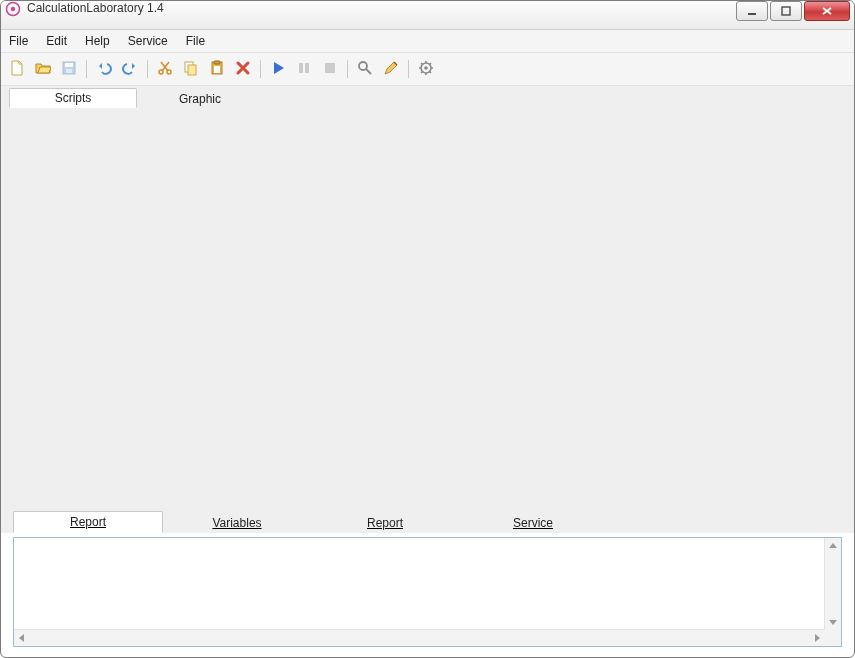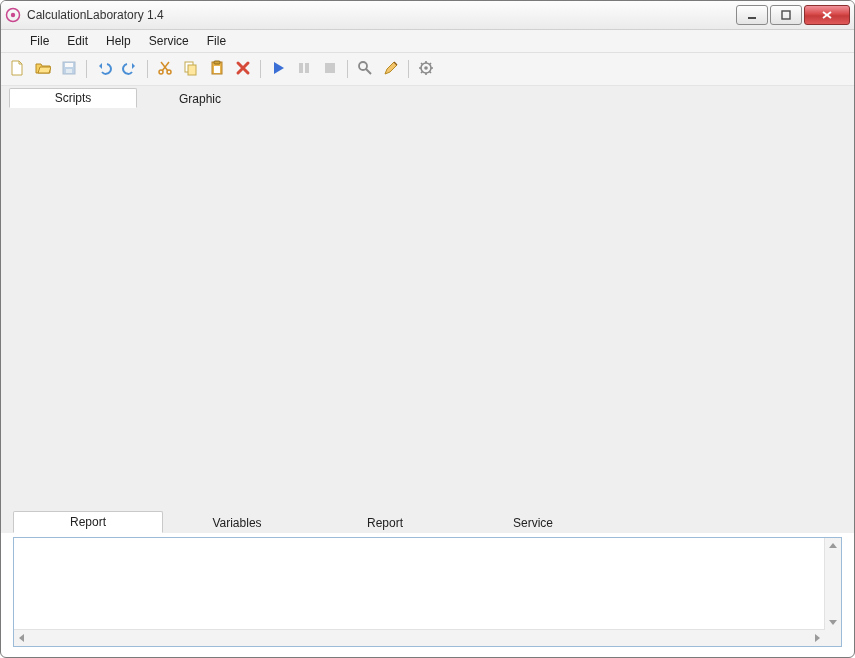--- a/index.html
+++ b/index.html
@@ -23,21 +23,20 @@
     background: linear-gradient(#f2f2f2, #e9e9e9 28px, #fff 28px);
     display: flex;
     flex-direction: column;
     overflow: hidden;
   }
 
   
   .titlebar {
     height: 28px;
     display: flex;
-    align-items: center;
     background: linear-gradient(#fdfdfd, #ebebeb);
     border-bottom: 1px solid #d0d0d0;
     padding: 0 4px;
   }
   .titlebar .app-icon {
     width: 16px;
     height: 16px;
     margin-right: 6px;
     flex: 0 0 auto;
   }
@@ -67,21 +66,21 @@
     background: linear-gradient(#f0919a, #d94b4b 45%, #c63a3a 55%, #e05a5a);
     border-color: #8b2f2f;
   }
   .win-btn svg { display:block; }
 
   
   .menubar {
     height: 22px;
     display: flex;
     align-items: center;
-    padding: 0 21px;
+    padding: 0 0;
     background: #f5f5f5;
     border-bottom: 1px solid #e0e0e0;
     gap: 2px;
   }
   .menu-item {
     padding: 2px 8px;
     color: #222;
     cursor: default;
   }
 
@@ -141,20 +140,21 @@
     background: #efefef;
   }
 
   
   .lower-tabs {
     height: 22px;
     display: flex;
     align-items: flex-end;
     padding: 0 12px;
     background: #efefef;
+    text-decoration: underline;
   }
   .lower-tab {
     width: 140px;
     text-align: center;
     padding: 3px 4px;
     color: #222;
     cursor: default;
   }
   .lower-tab.active {
     background: #ffffff;

